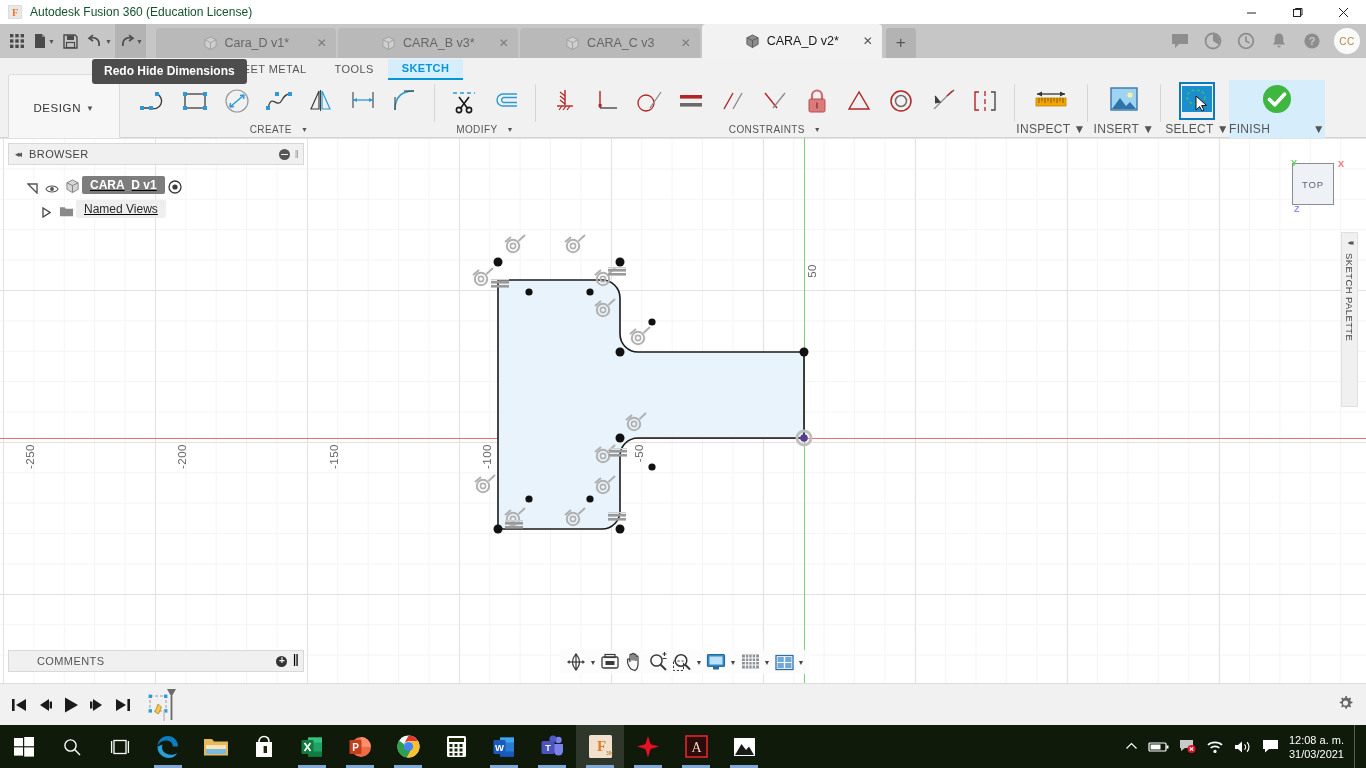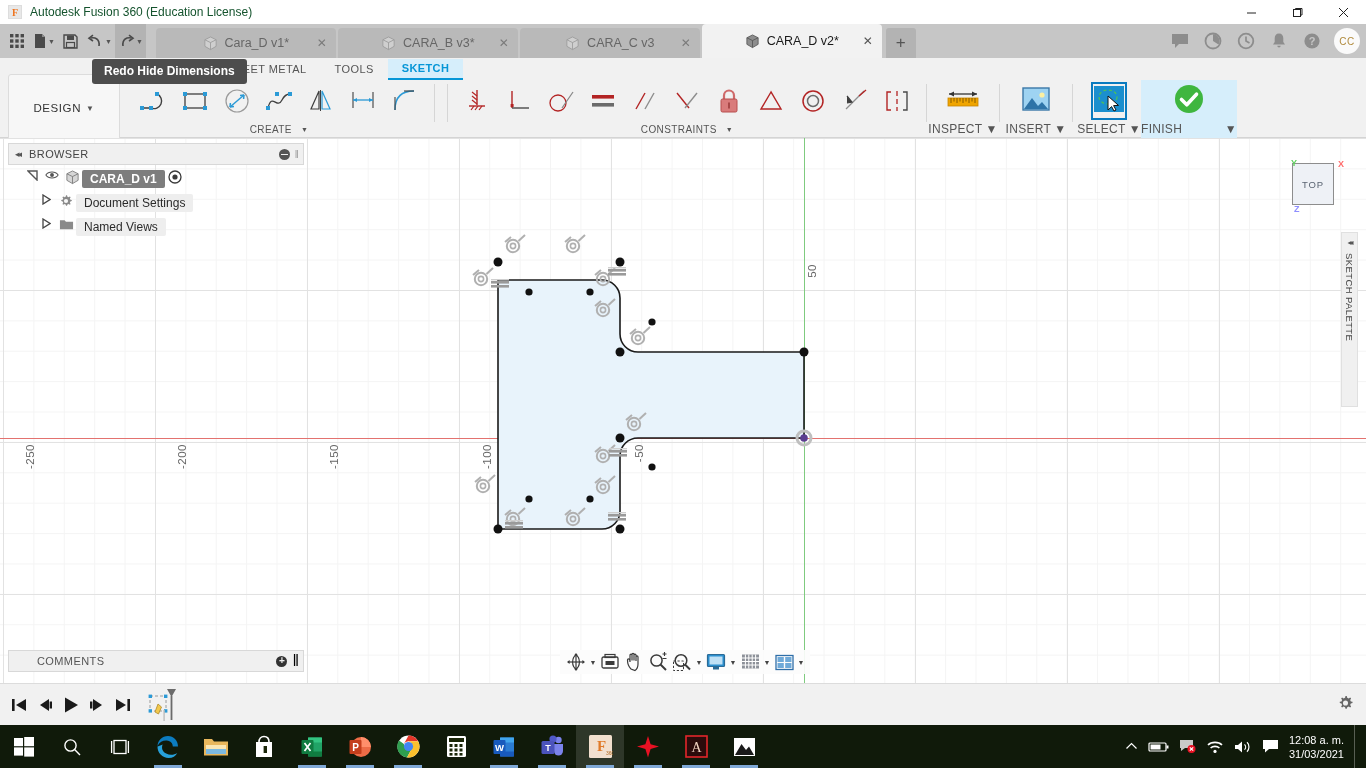--- a/index.html
+++ b/index.html
@@ -135,21 +135,21 @@
     display: flex; align-items: center; z-index: 25;
   }
   .browser .collapse { font-size: 9px; color: #555; margin-left: 6px; margin-right: 9px; letter-spacing: -2px; }
   .browser .btitle { font-size: 11px; color: #444; letter-spacing: .4px; }
   .browser .bright { margin-left: auto; display: flex; align-items: center; gap: 5px; margin-right: 4px; }
   .browser .bdot { width: 11px; height: 11px; border-radius: 50%; background: #555; position: relative; }
   .browser .bdot::after { content:""; position:absolute; left:2px; top:5px; width:7px; height:1.5px; background:#f0f0f0; }
   .browser .bgrip { font-size: 10px; color: #999; }
 
   .tree { position: absolute; left: 8px; top: 170px; width: 296px; z-index: 25; font-size: 12px; }
-  .trow { display: flex; align-items: flex-start; height: 24px; }
+  .trow { display: flex; align-items: flex-end; height: 24px; text-decoration: underline; }
   .trow .tw { width: 20px; display: flex; align-items: center; justify-content: center; }
   .trow .tlabel {
     padding: 2px 8px; border-radius: 2px; color: #2a2a2a; white-space: nowrap;
   }
   .trow.root .tlabel { background: #7d7d7d; color: #fff; font-weight: bold; }
   .trow .tlabel.hov { background: #eeeeee; }
 
   
   .comments {
     position: absolute; left: 8px; top: 650px; width: 296px; height: 22px;
@@ -481,20 +481,42 @@
           </div>
         </div>
         <div class="glabel">
           <span>CREATE</span>
           <span class="cr">▼</span>
         </div>
       </div>
 
       <div class="rdiv"></div>
 
+      <div class="rgroup">
+        <div class="icons">
+          <div class="rbtn">
+            <svg width="30" height="28" viewBox="0 0 30 28">
+              <line x1="4" y1="6" x2="26" y2="6" stroke="#2b9ad6" stroke-width="1.4" stroke-dasharray="4 3"></line>
+              <path d="M10 10 L19 22 M20 10 L11 22" stroke="#1a1a1a" stroke-width="1.6" fill="none"></path>
+              <circle cx="10" cy="23" r="2.6" fill="none" stroke="#1a1a1a" stroke-width="1.6"></circle>
+              <circle cx="20" cy="23" r="2.6" fill="none" stroke="#1a1a1a" stroke-width="1.6"></circle>
+            </svg>
+          </div>
+          <div class="rbtn">
+            <svg width="30" height="26" viewBox="0 0 30 26">
+              <path d="M26 6 H12 A6 6 0 0 0 12 18 H26" fill="none" stroke="#2b9ad6" stroke-width="1.4"></path>
+              <path d="M26 9.5 H12.5 A2.6 2.6 0 0 0 12.5 14.5 H26" fill="none" stroke="#2b9ad6" stroke-width="1.4"></path>
+            </svg>
+          </div>
+        </div>
+        <div class="glabel">
+          <span>MODIFY</span>
+          <span class="cr">▼</span>
+        </div>
+      </div>
 
       <div class="rdiv"></div>
 
       <div class="rgroup">
         <div class="icons">
           <div class="rbtn">
             <svg width="28" height="28" viewBox="0 0 28 28">
               <line x1="14" y1="3" x2="14" y2="18" stroke="#b32424" stroke-width="1.4"></line>
               <path d="M9 5 L14 9 M9 9 L14 13 M9 13 L14 17" stroke="#b32424" stroke-width="1.2" fill="none"></path>
               <line x1="6" y1="19" x2="22" y2="19" stroke="#b32424" stroke-width="1.4"></line>
@@ -782,34 +804,20 @@
       </span>
       <span class="tlabel">CARA_D v1</span>
       <span class="tw">
         <svg width="14" height="14" viewBox="0 0 14 14">
             <circle cx="7" cy="7" r="6" fill="none" stroke="#3a3a3a" stroke-width="1.3"></circle>
             <circle cx="7" cy="7" r="2.6" fill="#3a3a3a"></circle>
           </svg>
       </span>
     </div>
 
-    <div class="trow">
-      <span class="tw" style="margin-left:28px">
-        <svg width="9" height="11" viewBox="0 0 9 11">
-            <path d="M1 1 L8 5.5 L1 10 Z" fill="none" stroke="#444" stroke-width="1.3"></path>
-          </svg>
-      </span>
-      <span class="tw">
-        <svg width="14" height="14" viewBox="0 0 16 16">
-            <path d="M8 1.5 l1.2 0 .4 1.6 1.4 .6 1.4-.9 .9 .9 -.9 1.4 .6 1.4 1.6 .4 0 1.2 -1.6 .4 -.6 1.4 .9 1.4 -.9 .9 -1.4-.9 -1.4 .6 -.4 1.6 -1.2 0 -.4-1.6 -1.4-.6 -1.4 .9 -.9-.9 .9-1.4 -.6-1.4 -1.6-.4 0-1.2 1.6-.4 .6-1.4 -.9-1.4 .9-.9 1.4 .9 1.4-.6 z" fill="#8a8a8a"></path>
-            <circle cx="8" cy="8" r="2.4" fill="#f7f7f7"></circle>
-          </svg>
-      </span>
-      <span class="tlabel hov">Document Settings</span>
-    </div>
 
     <div class="trow">
       <span class="tw" style="margin-left:28px">
         <svg width="9" height="11" viewBox="0 0 9 11">
             <path d="M1 1 L8 5.5 L1 10 Z" fill="none" stroke="#444" stroke-width="1.3"></path>
           </svg>
       </span>
       <span class="tw">
         <svg width="15" height="13" viewBox="0 0 16 13">
             <path d="M1 2 h5 l1.4 1.6 h7.6 v8 h-14 z" fill="#8a8a8a"></path>

